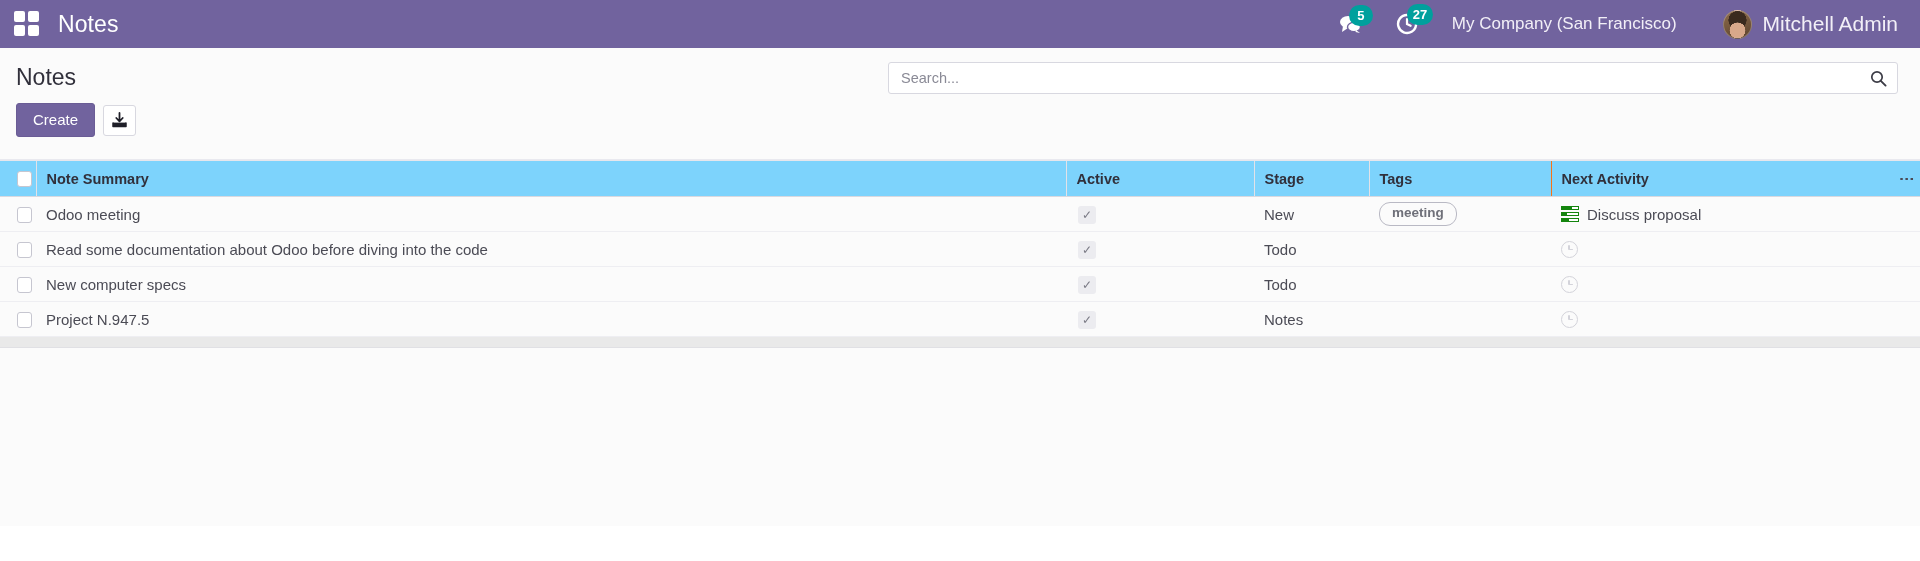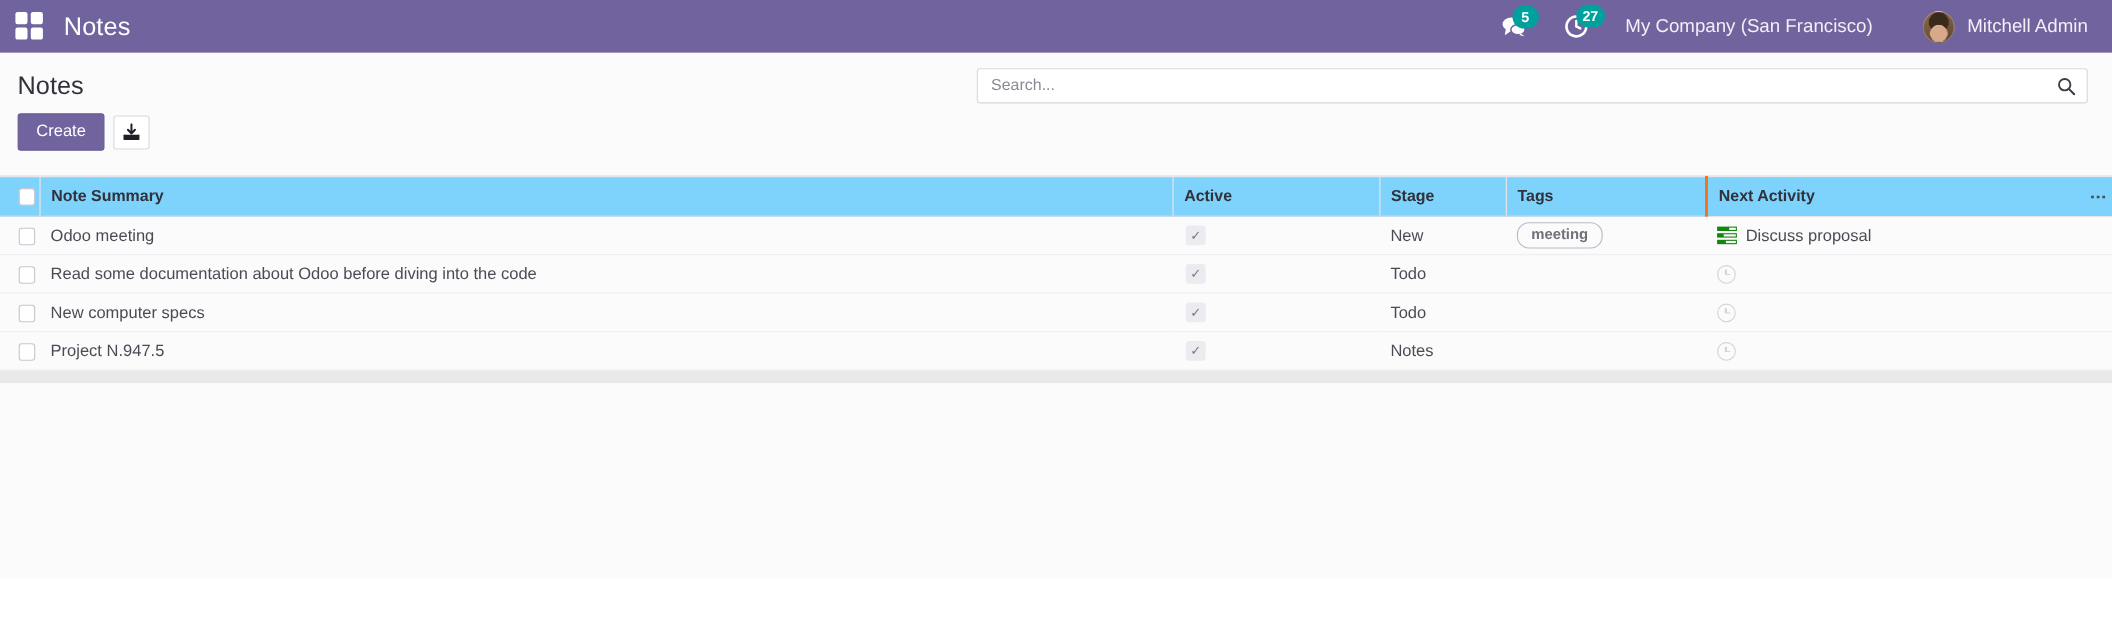--- a/index.html
+++ b/index.html
@@ -89,21 +89,21 @@
     height: 29px;
     border-radius: 50%;
     margin-right: 11px;
     background:
       radial-gradient(circle at 50% 72%, #d8a88a 0 33%, rgba(0,0,0,0) 34%),
       radial-gradient(circle at 50% 34%, #3a2a1e 0 40%, rgba(0,0,0,0) 41%),
       linear-gradient(160deg, #8b6a4a, #5d432e);
     border: 1px solid rgba(255,255,255,.25);
   }
   .user-name {
-    font-size: 17px;
+    font-size: 21px;
     color: #f2eff7;
     white-space: nowrap;
   }
 
   
   .control-panel {
     background: #FBFBFB;
     border-bottom: 1px solid #e9e9ef;
     padding: 0;
     position: relative;
@@ -262,21 +262,21 @@
   table.list thead th.cell-check,
   table.list tbody td.cell-check {
     width: 36px;
     padding-left: 17px;
     padding-right: 0;
   }
   th.c-summary { width: 1030px; border-left: 1px solid #e2e2e8; }
   th.c-active  { width: 188px;  border-left: 1px solid #e2e2e8; }
   th.c-stage   { width: 115px;  border-left: 1px solid #e2e2e8; }
   th.c-tags    { width: 182px;  border-left: 1px solid #e2e2e8; }
-  th.c-next    { border-left: 3px solid #f97316; position: relative; }
+  th.c-next    { border-left: 1px solid #f97316; position: relative; }
 
   table.list tbody td {
     height: 35px;
     font-size: 15px;
     color: #4B4B55;
     padding: 0 10px;
     border-bottom: 1px solid #eeeef2;
     background: #FBFBFB;
     white-space: nowrap;
     overflow: hidden;

